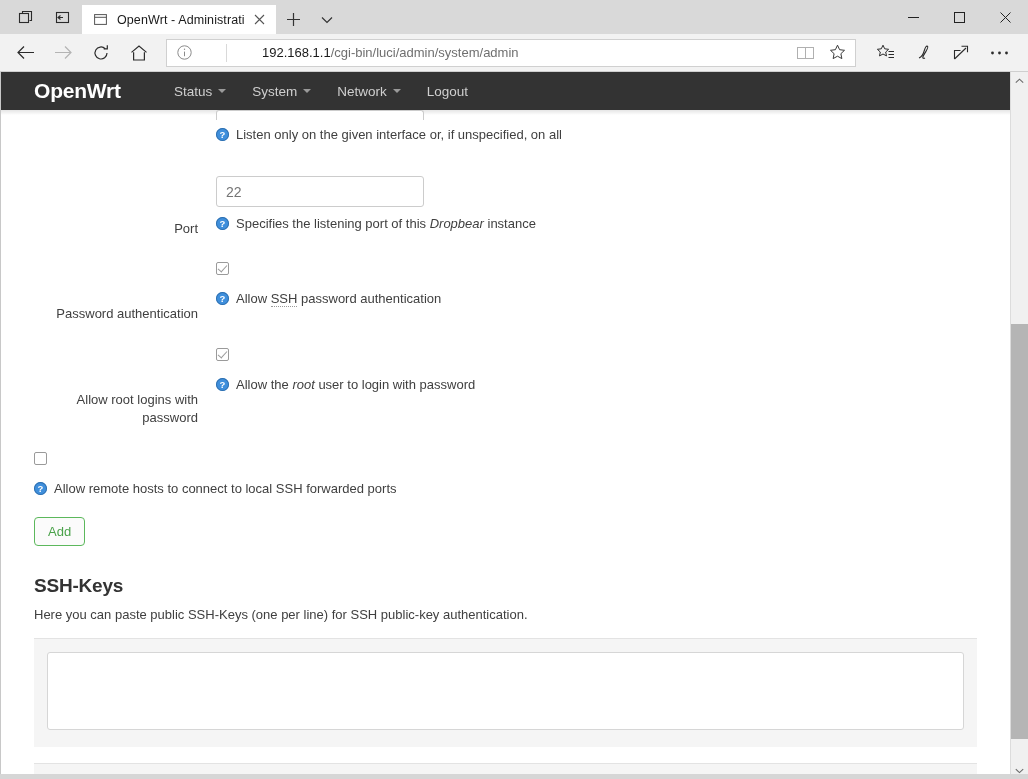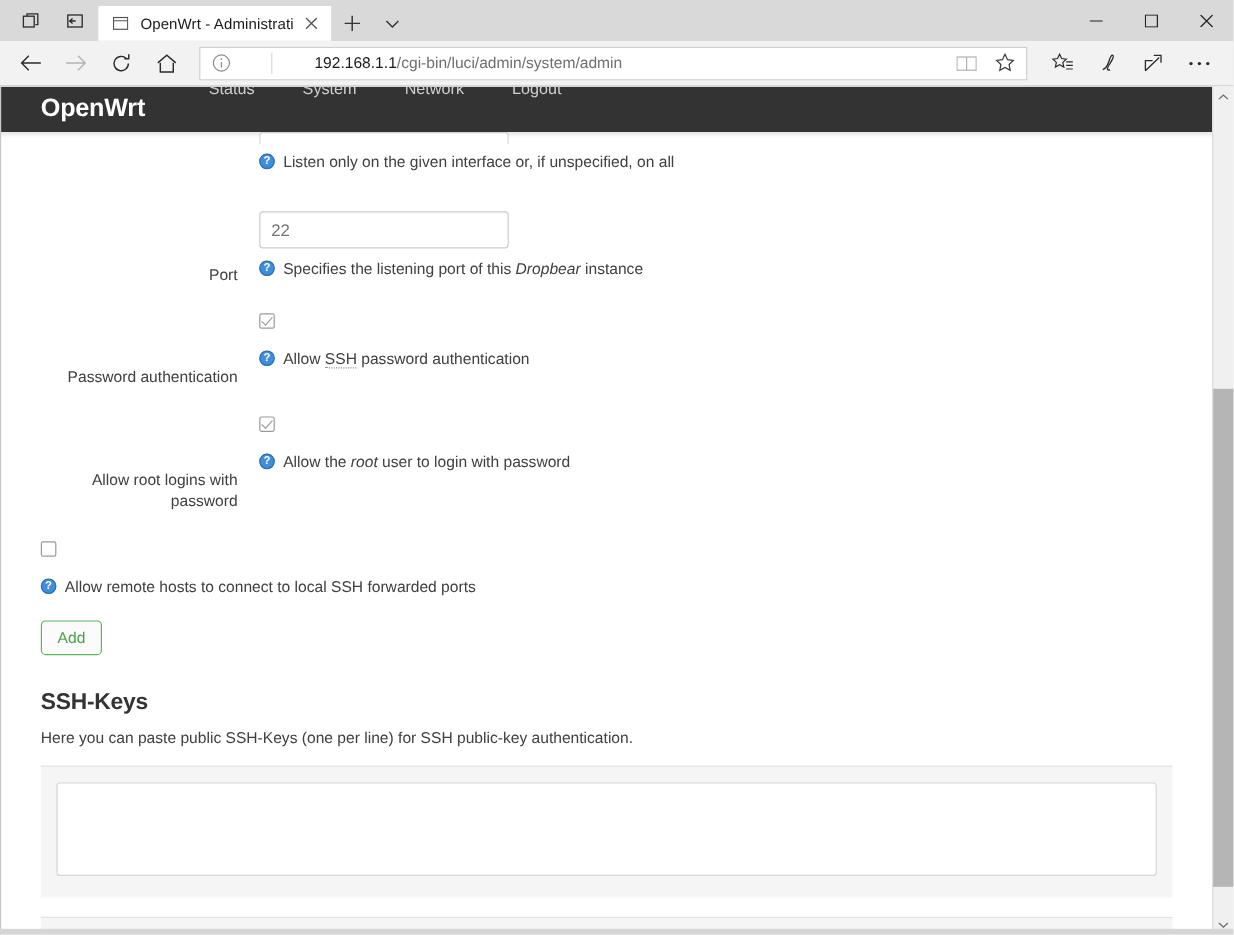--- a/index.html
+++ b/index.html
@@ -76,21 +76,21 @@
   .owrt-nav{
     height:38px;background:#333333;display:flex;align-items:center;padding-left:0;
     position:relative;
   }
   .owrt-brand{
     color:#ffffff;font-size:21px;font-weight:bold;margin-left:34px;margin-right:40px;
     letter-spacing:-0.2px;
   }
   .owrt-menu{display:flex;align-items:center;height:38px;}
   .owrt-item{
-    color:#cfcfcf;font-size:13.5px;padding:0 13px;height:51px;display:flex;
+    color:#cfcfcf;font-size:13.5px;padding:0 13px;height:51px;display:flex;align-items:center;
   }
   .caret{
     display:inline-block;width:0;height:0;margin-left:6px;
     border-left:4px solid transparent;border-right:4px solid transparent;border-top:4px solid #9a9a9a;
   }
   .owrt-nav-shadow{
     position:absolute;left:0;right:0;bottom:-5px;height:5px;
     background:linear-gradient(to bottom,rgba(0,0,0,0.10),rgba(0,0,0,0));
   }
 

